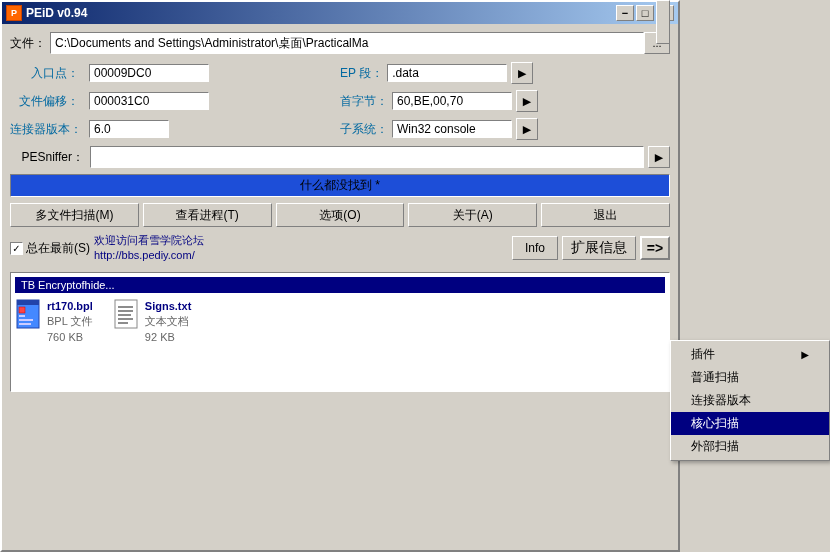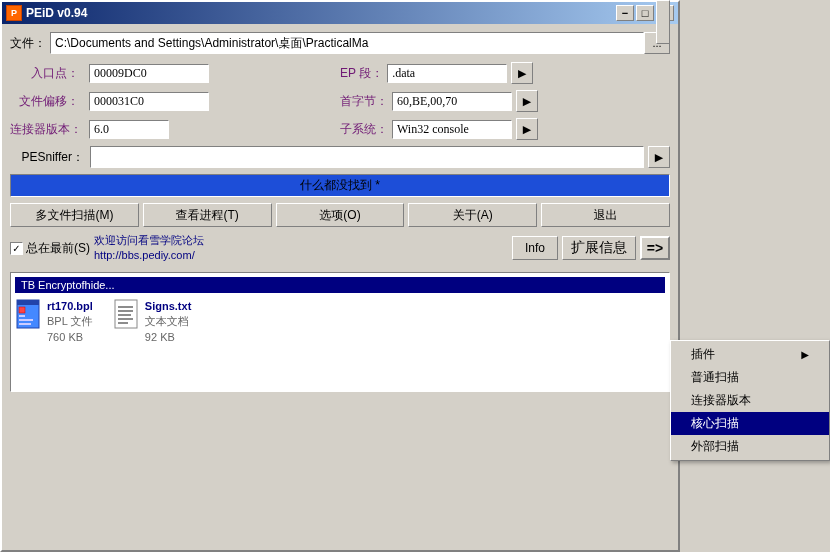--- a/index.html
+++ b/index.html
@@ -128,34 +128,34 @@
       flex: 1;
       display: flex;
       align-items: center;
     }
     .right-col {
       flex: 1;
       display: flex;
       align-items: center;
     }
     .col-label {
-      color: #701a75;
+      color: #0369a1;
       white-space: nowrap;
       margin-right: 4px;
     }
     .col-input {
       background: white;
       border: 1px solid;
       border-top-color: #808080;
       border-left-color: #808080;
       border-right-color: #ffffff;
       border-bottom-color: #ffffff;
       padding: 1px 4px;
       font-size: 12px;
-      font-family: Liberation Serif, serif;
+      font-family: Liberation Sans, sans-serif;
       width: 120px;
     }
     .arrow-btn {
       width: 22px;
       height: 22px;
       background: #d4d0c8;
       border: 1px solid;
       border-top-color: #ffffff;
       border-left-color: #ffffff;
       border-right-color: #808080;

